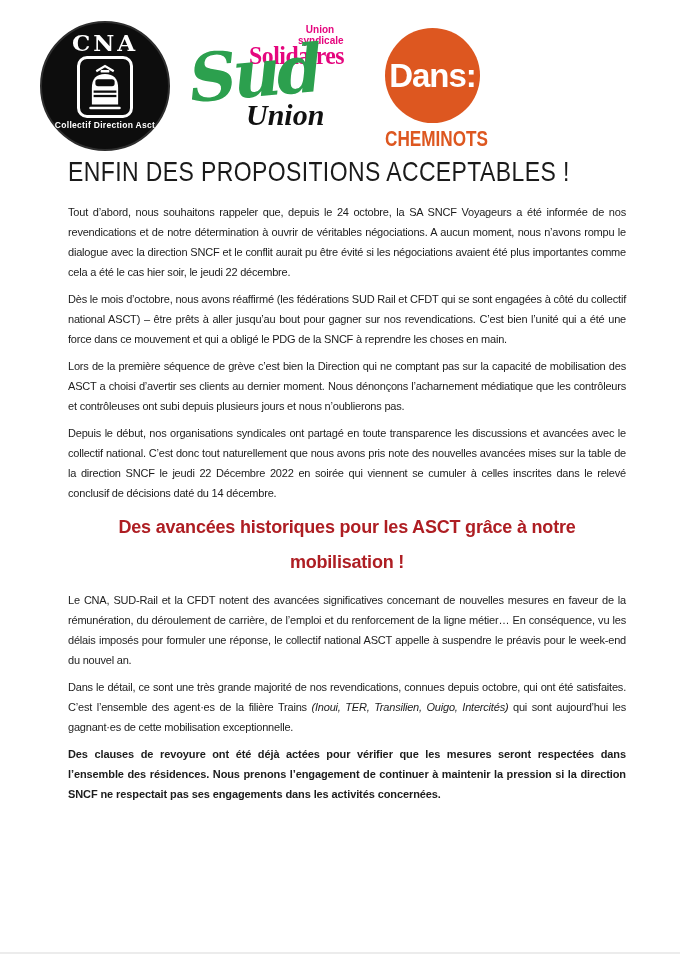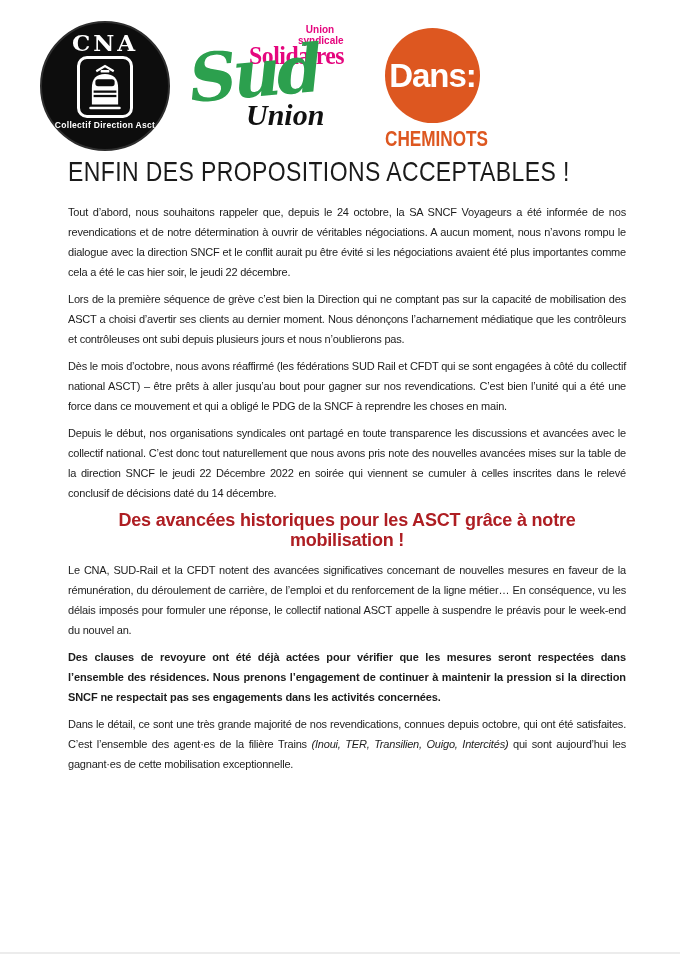--- a/index.html
+++ b/index.html
@@ -75,21 +75,21 @@
     transform:scaleX(0.82); transform-origin:left center;
   }
   .para {
     font-size:11px; line-height:20px; letter-spacing:-0.2px;
     text-align:justify; margin:0 0 7px 0;
   }
   .para-bold { font-weight:bold; letter-spacing:-0.1px; }
   .para em { font-style:italic; }
   .highlight-heading {
     color:#AE1E23; font-size:18px; font-weight:bold; text-align:center;
-    line-height:20px; max-width:492px; margin:5px auto 10px; letter-spacing:-0.2px;
+    line-height:35px; max-width:492px; margin:5px auto 10px; letter-spacing:-0.2px;
   }
   .dateline { text-align:right; margin:4px 0 0 0; font-size:14px; }
   .dateline span { font-style:italic; text-decoration:underline; font-weight:bold; }
 
   .bottom-edge {
     position:absolute; left:0; bottom:6px; width:680px; height:2px; background:#ececec;
   }
 </style>
 </head>
 <body>
@@ -127,32 +127,32 @@
     </div>
 
   </div>
 
   <div class="content">
 
     <h1 class="doc-title">ENFIN DES PROPOSITIONS ACCEPTABLES !</h1>
 
     <p class="para">Tout d’abord, nous souhaitons rappeler que, depuis le 24 octobre, la SA SNCF Voyageurs a été informée de nos revendications et de notre détermination à ouvrir de véritables négociations. A aucun moment, nous n’avons rompu le dialogue avec la direction SNCF et le conflit aurait pu être évité si les négociations avaient été plus importantes comme cela a été le cas hier soir, le jeudi 22 décembre.</p>
 
+    <p class="para">Dès le mois d’octobre, nous avons réaffirmé (les fédérations SUD Rail et CFDT qui se sont engagées à côté du collectif national ASCT) – être prêts à aller jusqu’au bout pour gagner sur nos revendications. C’est bien l’unité qui a été une force dans ce mouvement et qui a obligé le PDG de la SNCF à reprendre les choses en main.</p>
+
     <p class="para">Lors de la première séquence de grève c’est bien la Direction qui ne comptant pas sur la capacité de mobilisation des ASCT a choisi d’avertir ses clients au dernier moment. Nous dénonçons l’acharnement médiatique que les contrôleurs et contrôleuses ont subi depuis plusieurs jours et nous n’oublierons pas.</p>
-
-    <p class="para">Dès le mois d’octobre, nous avons réaffirmé (les fédérations SUD Rail et CFDT qui se sont engagées à côté du collectif national ASCT) – être prêts à aller jusqu’au bout pour gagner sur nos revendications. C’est bien l’unité qui a été une force dans ce mouvement et qui a obligé le PDG de la SNCF à reprendre les choses en main.</p>
 
     <p class="para">Depuis le début, nos organisations syndicales ont partagé en toute transparence les discussions et avancées avec le collectif national. C’est donc tout naturellement que nous avons pris note des nouvelles avancées mises sur la table de la direction SNCF le jeudi 22 Décembre 2022 en soirée qui viennent se cumuler à celles inscrites dans le relevé conclusif de décisions daté du 14 décembre.</p>
 
     <h2 class="highlight-heading">Des avancées historiques pour les ASCT grâce à notre mobilisation !</h2>
 
     <p class="para">Le CNA, SUD-Rail et la CFDT notent des avancées significatives concernant de nouvelles mesures en faveur de la rémunération, du déroulement de carrière, de l’emploi et du renforcement de la ligne métier… En conséquence, vu les délais imposés pour formuler une réponse, le collectif national ASCT appelle à suspendre le préavis pour le week-end du nouvel an.</p>
 
+    <p class="para"><span>Dans le détail, ce sont une très grande majorité de nos revendications, connues depuis octobre, qui ont été satisfaites. C’est l’ensemble des agent·es de la filière Trains </span><em>(Inoui, TER, Transilien, Ouigo, Intercités)</em><span> qui sont aujourd’hui les gagnant·es de cette mobilisation exceptionnelle.</span></p>
+
     <p class="para para-bold">Des clauses de revoyure ont été déjà actées pour vérifier que les mesures seront respectées dans l’ensemble des résidences. Nous prenons l’engagement de continuer à maintenir la pression si la direction SNCF ne respectait pas ses engagements dans les activités concernées.</p>
-
-    <p class="para"><span>Dans le détail, ce sont une très grande majorité de nos revendications, connues depuis octobre, qui ont été satisfaites. C’est l’ensemble des agent·es de la filière Trains </span><em>(Inoui, TER, Transilien, Ouigo, Intercités)</em><span> qui sont aujourd’hui les gagnant·es de cette mobilisation exceptionnelle.</span></p>
 
 
   </div>
 
   <div class="bottom-edge"></div>
 
 </div>
 
 </body></html>

